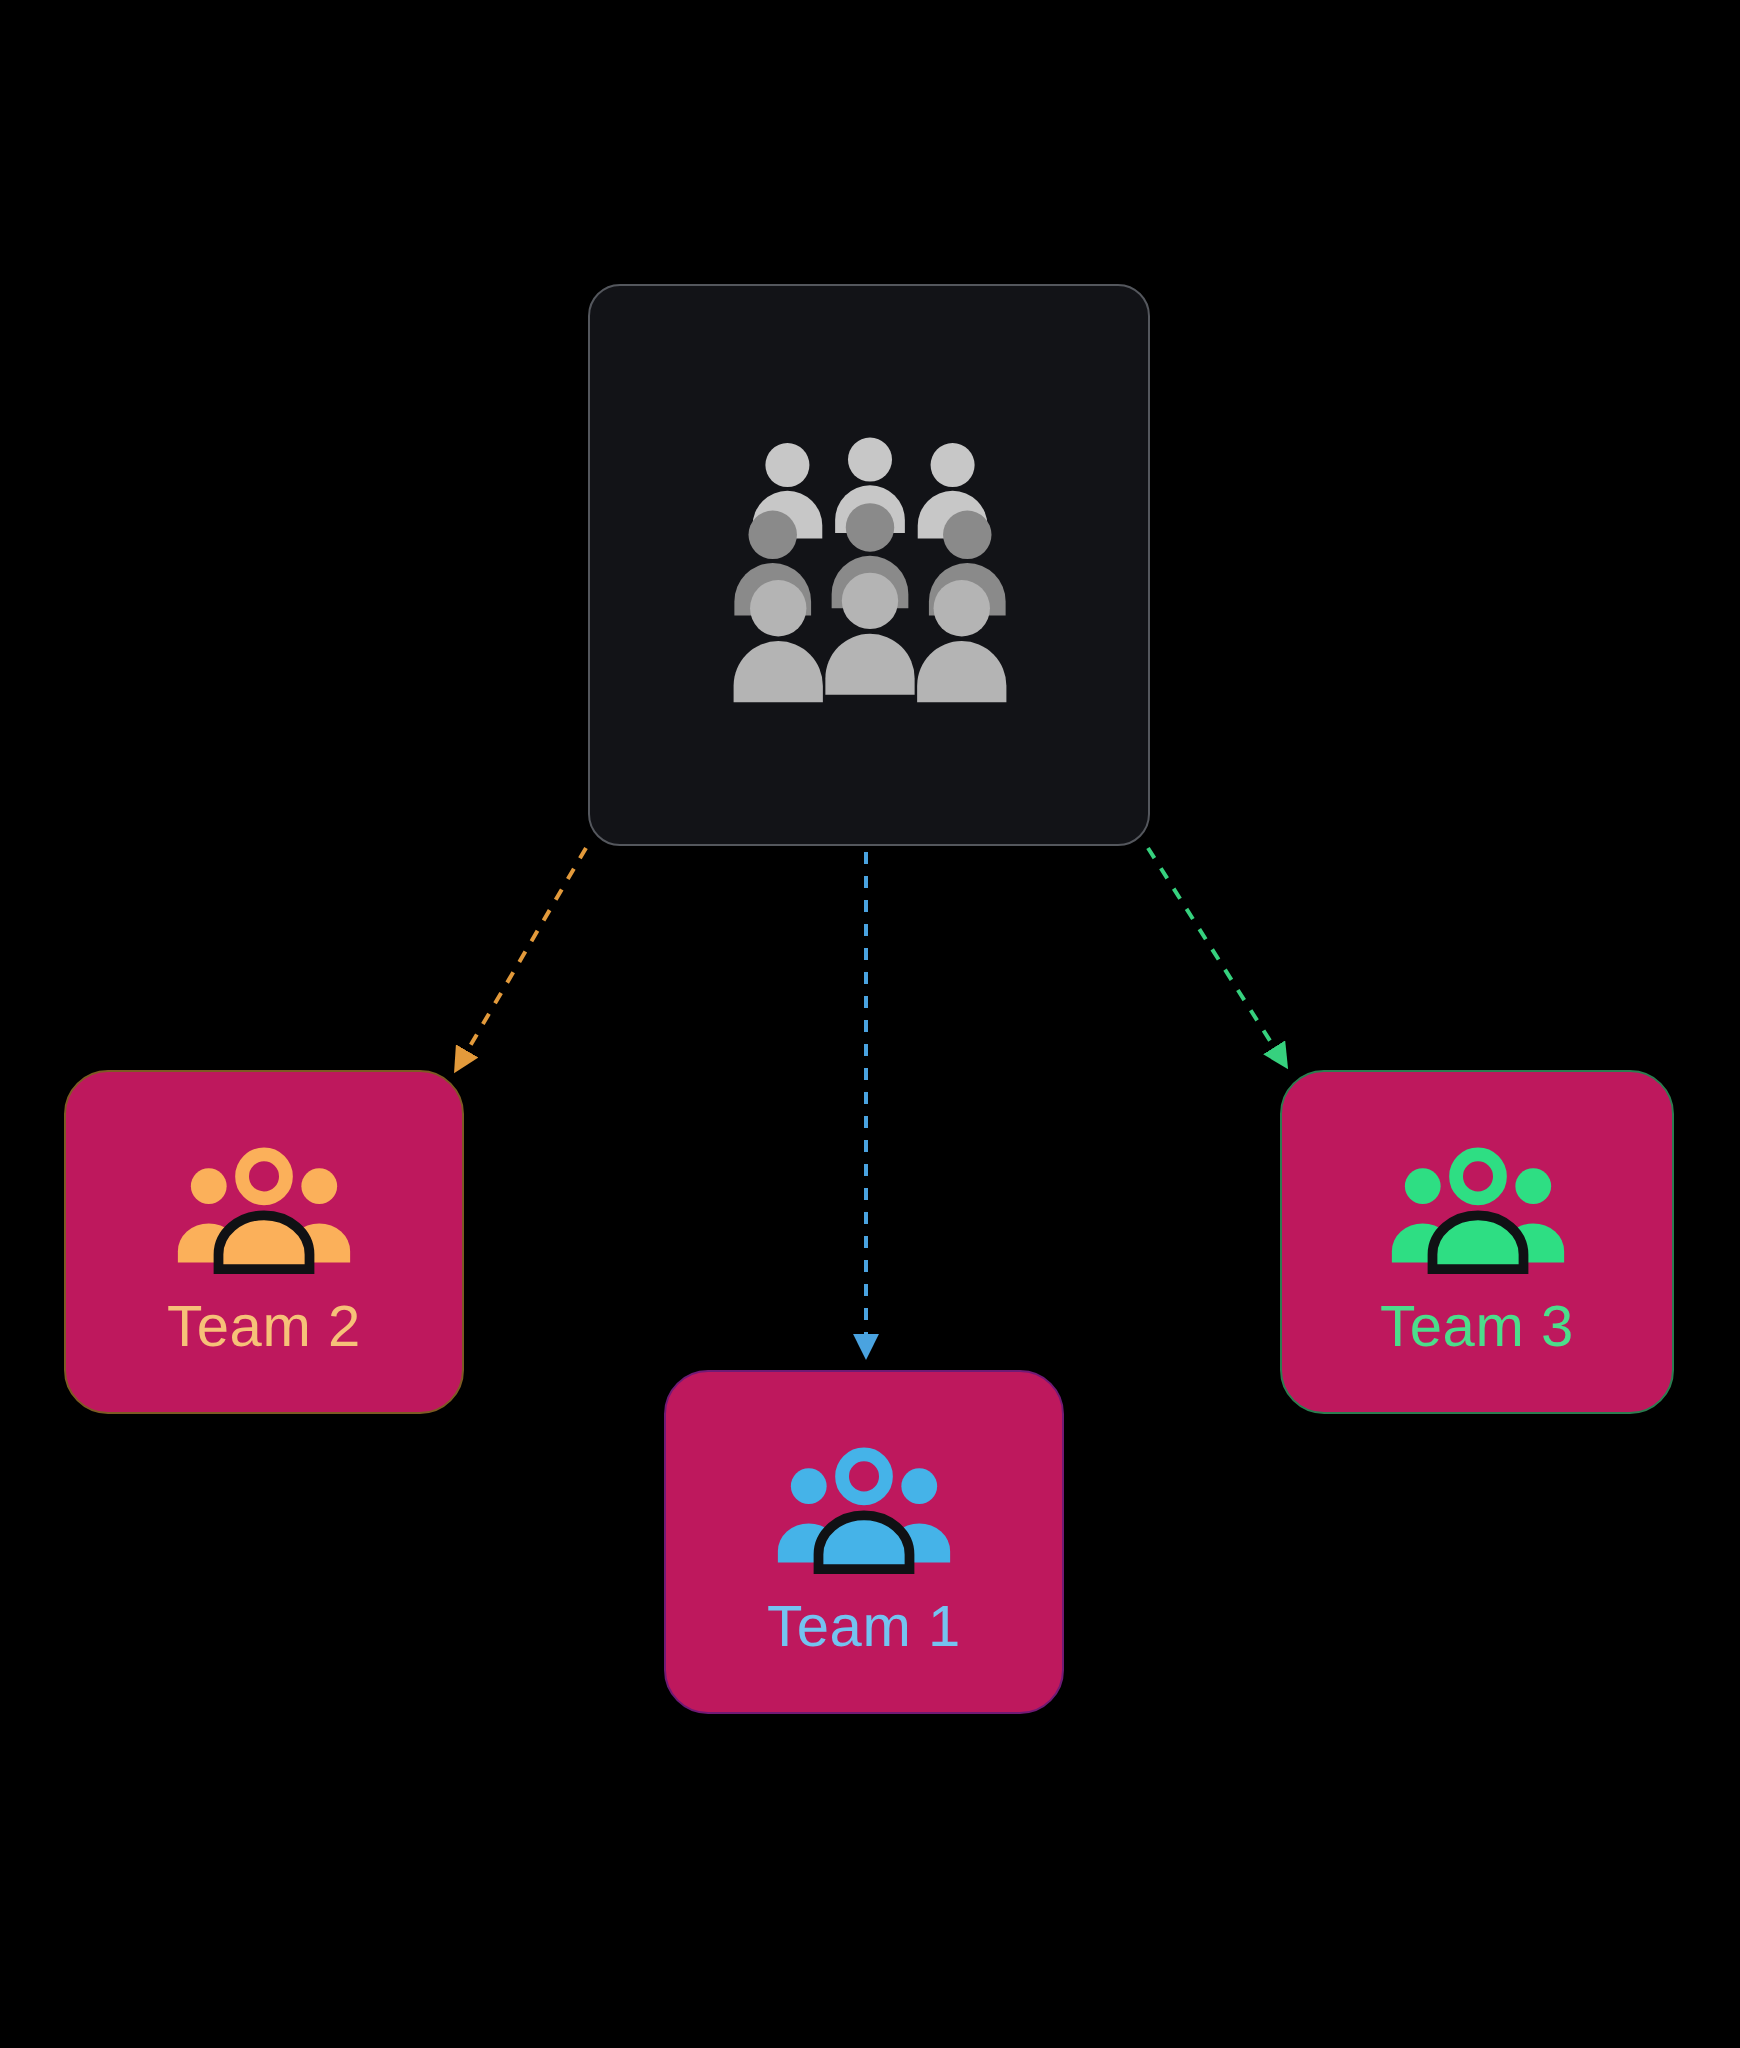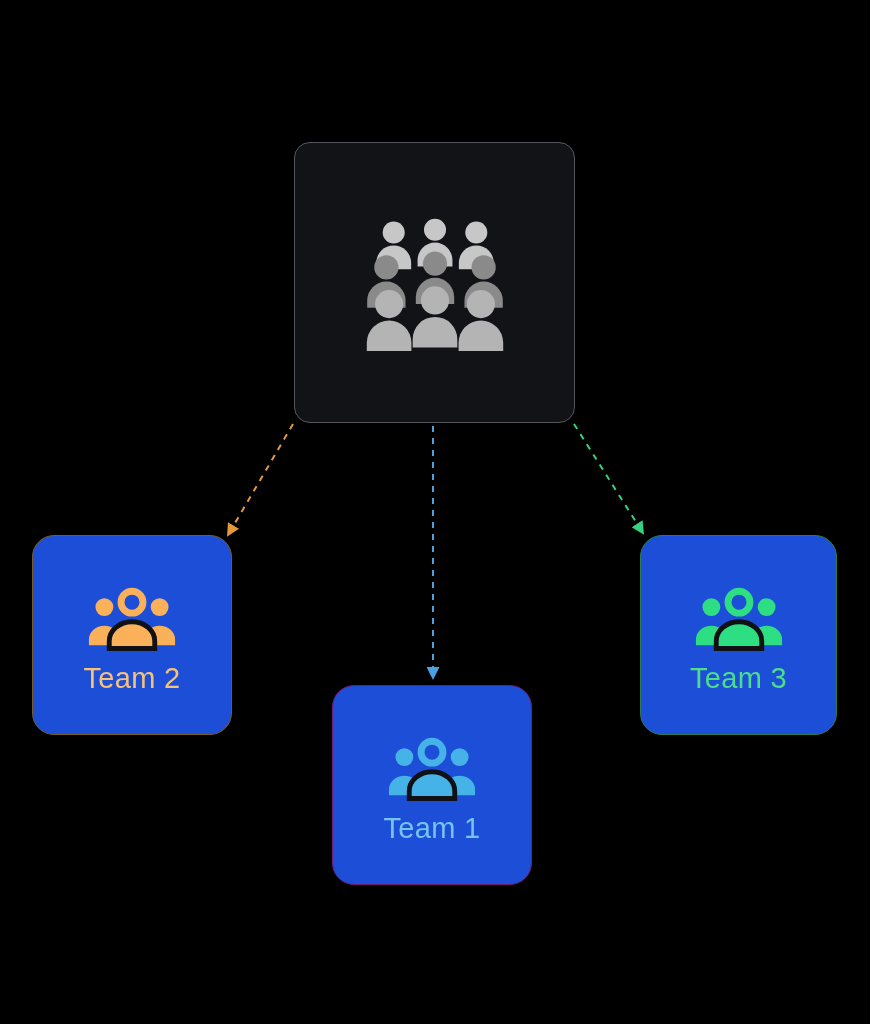--- a/index.html
+++ b/index.html
@@ -27,23 +27,23 @@
   }
   .root-node {
     left: 294px; top: 142px;
     width: 281px; height: 281px;
     background: #121317;
     border: 1px solid #54575d;
     border-radius: 16px;
   }
   .crowd-icon { width: 196px; height: 156px; }
   .team-node {
-    width: 200px; height: 200px;
+    width: 200px; height: 172px;
     border-radius: 22px;
-    background: #1d4ed8;
+    background: #be185d;
     gap: 9px;
   }
   .team2 { left: 32px;  top: 535px; border: 1px solid #7d5a23; }
   .team1 { left: 332px; top: 685px; border: 1px solid #701a75; }
   .team3 { left: 640px; top: 535px; width: 197px; border: 1px solid #2b7d50; }
   .team-icon { width: 98px; height: 78px; }
   .team2 .team-icon { color: #fbb05a; }
   .team1 .team-icon { color: #45b3e8; }
   .team3 .team-icon { color: #2ede83; }
   .team-label {

